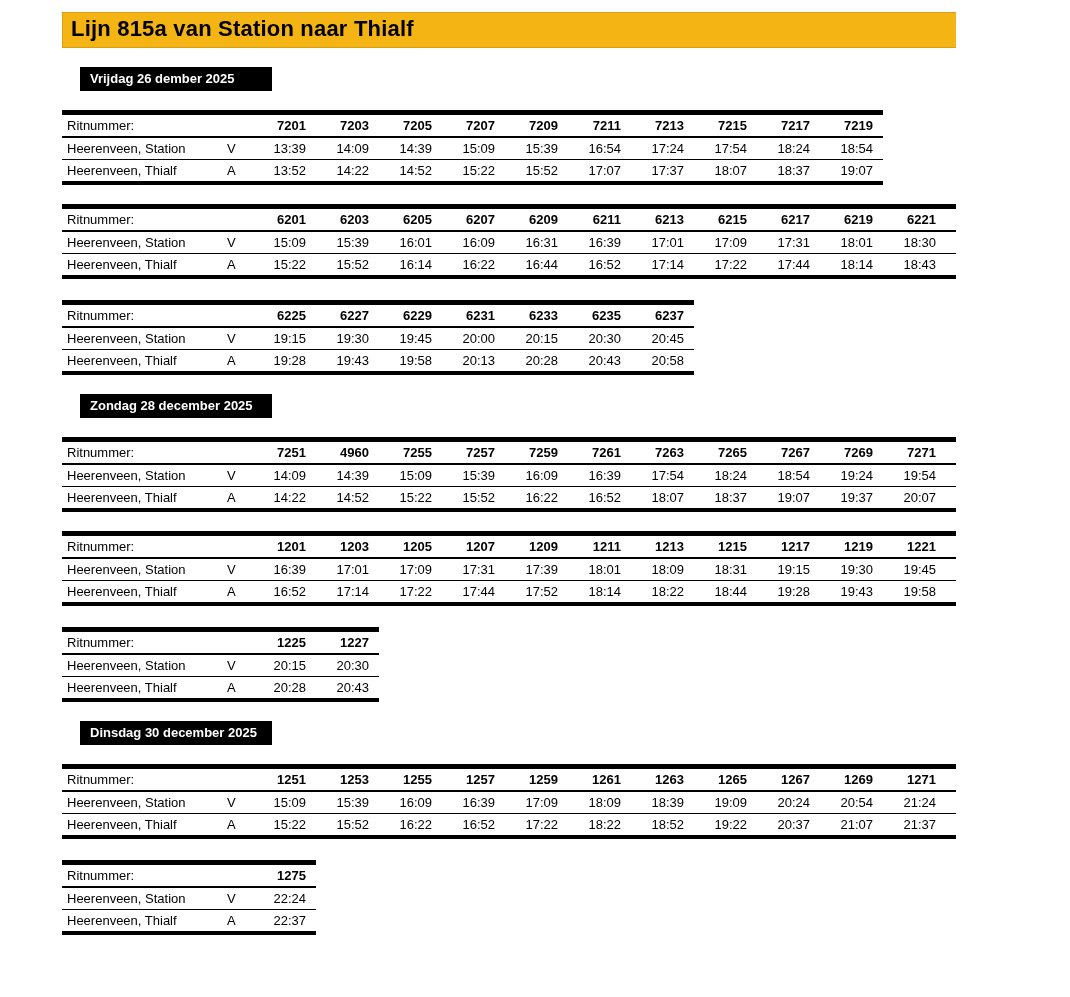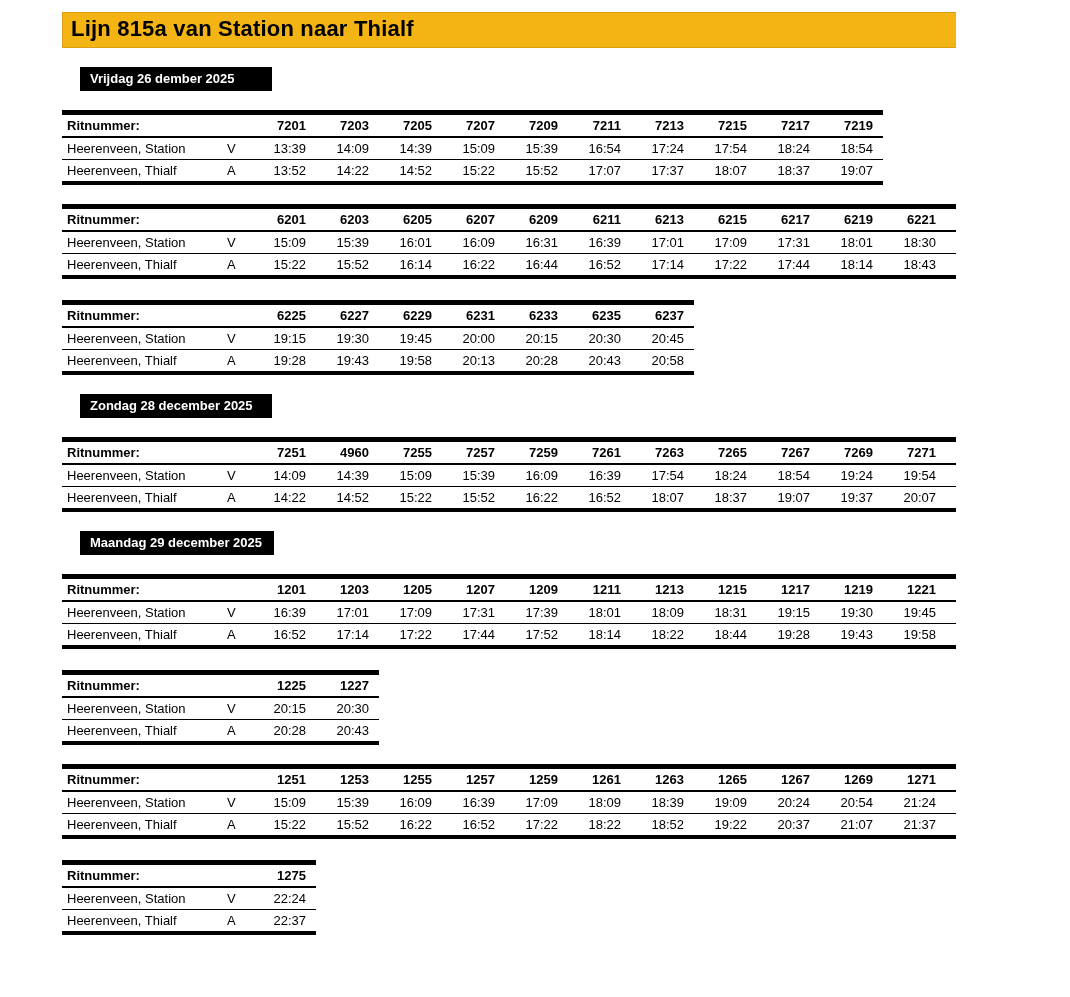--- a/index.html
+++ b/index.html
@@ -60,21 +60,21 @@
     padding: 2px 0 2px 0;
     vertical-align: middle;
     white-space: nowrap;
     overflow: hidden;
   }
   .tt .label {
     text-align: left;
     padding-left: 5px;
     font-weight: normal;
   }
-  .tt tr.hdr .label { font-weight: bold; }
+  .tt tr.hdr .label { font-weight: normal; }
   .tt .va { text-align: left; }
   .tt .time { text-align: right; padding-right: 10px; }
   .tt tr.hdr .time { font-weight: bold; }
   .tt tr.hdr th, .tt tr.hdr td { border-bottom: 2px solid #000000; }
   .tt tr.station td { border-bottom: 1.5px solid #000000; }
 </style>
 </head>
 <body>
 
 <div class="page">
@@ -319,21 +319,21 @@
               <td class="time">16:52</td>
               <td class="time">18:07</td>
               <td class="time">18:37</td>
               <td class="time">19:07</td>
               <td class="time">19:37</td>
               <td class="time">20:07</td>
               <td class="time">20:37</td>
             </tr>
           </tbody>
         </table></section>
-      <section class="section"><div class="badge">Maandag 29 december 2025</div><table class="tt" style="width: 947px;">
+      <section class="section"><table class="tt" style="width: 947px;">
           <colgroup>
             <col style="width: 165px;">
             <col style="width: 26px;">
             <col style="width: 63px;">
             <col style="width: 63px;">
             <col style="width: 63px;">
             <col style="width: 63px;">
             <col style="width: 63px;">
             <col style="width: 63px;">
             <col style="width: 63px;">
@@ -414,21 +414,21 @@
               <td class="time">20:30</td>
             </tr>
             <tr class="thialf">
               <td class="label">Heerenveen, Thialf</td>
               <td class="va">A</td>
               <td class="time">20:28</td>
               <td class="time">20:43</td>
             </tr>
           </tbody>
         </table></section>
-      <section class="section"><table class="tt" style="width: 947px;">
+      <section class="section"><div class="badge">Dinsdag 30 december 2025</div><table class="tt" style="width: 947px;">
           <colgroup>
             <col style="width: 165px;">
             <col style="width: 26px;">
             <col style="width: 63px;">
             <col style="width: 63px;">
             <col style="width: 63px;">
             <col style="width: 63px;">
             <col style="width: 63px;">
             <col style="width: 63px;">
             <col style="width: 63px;">

